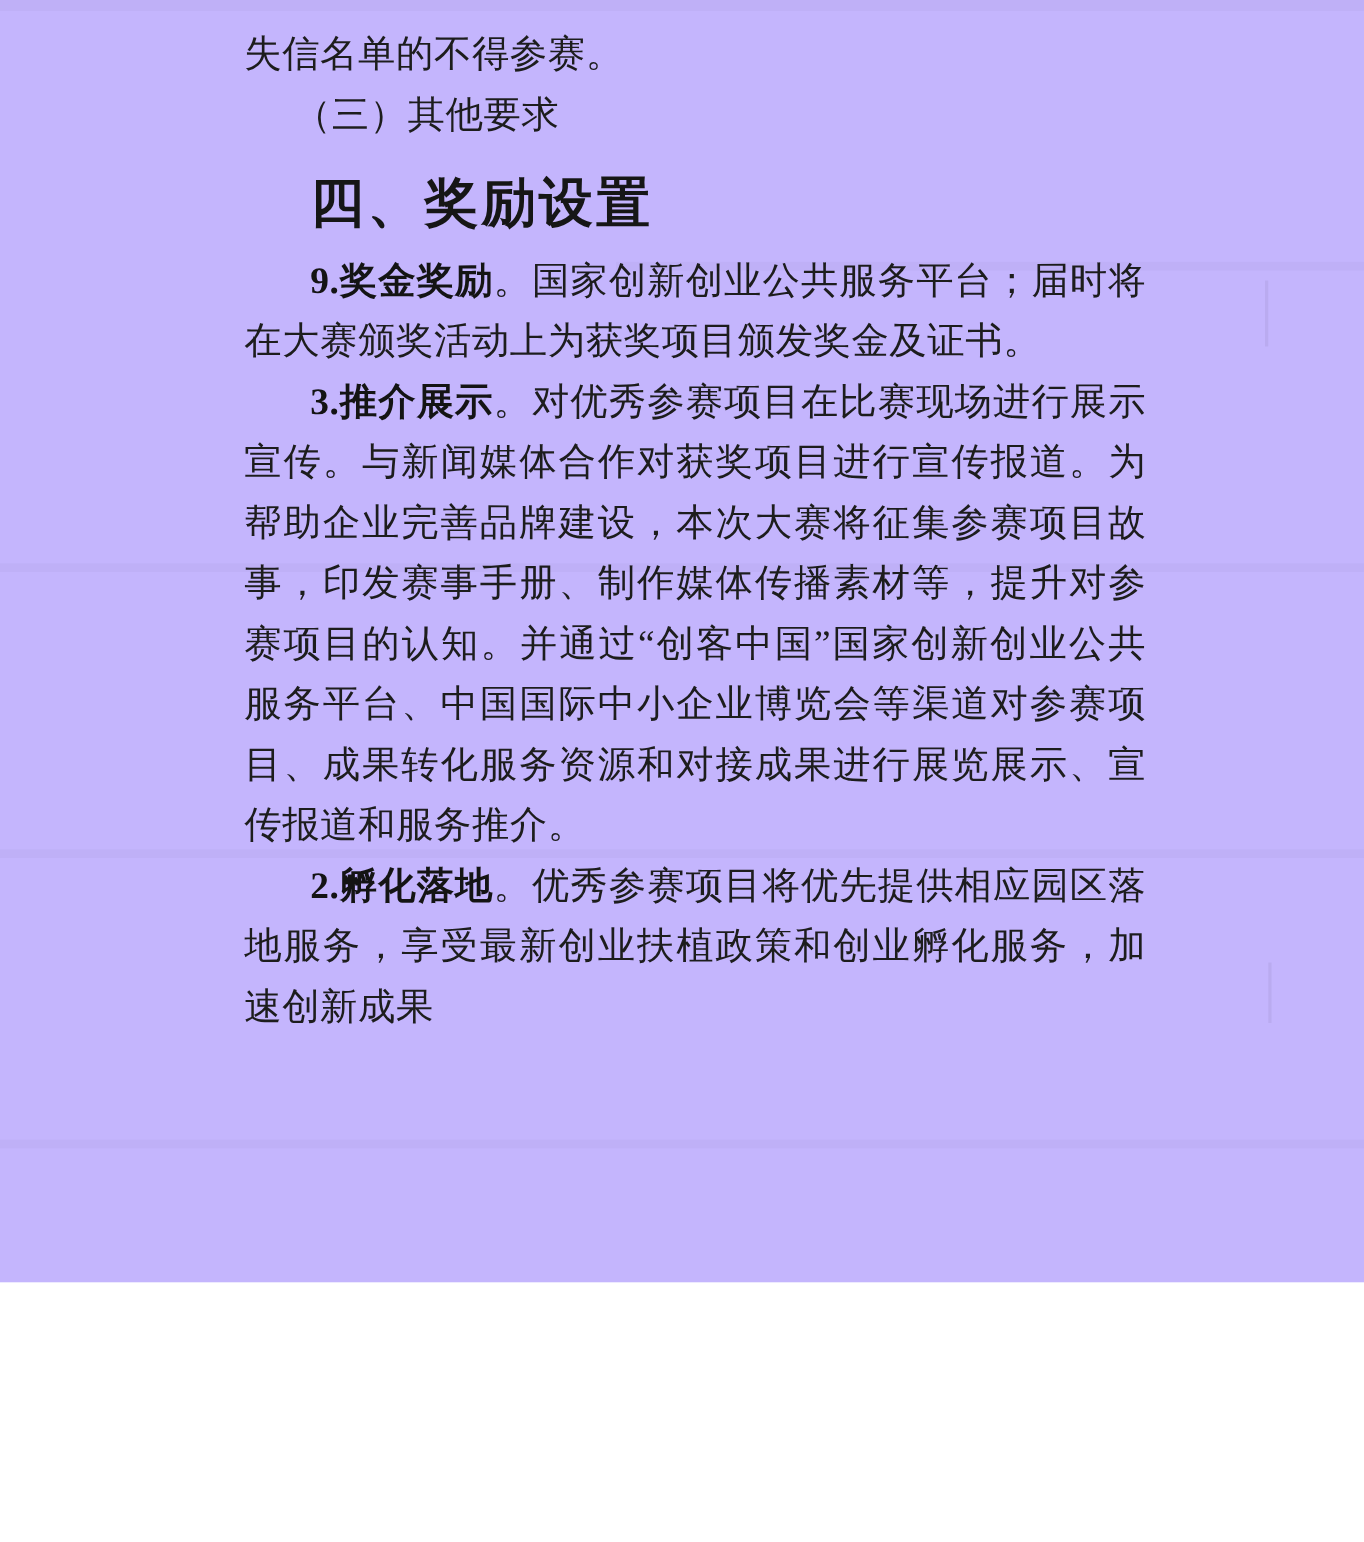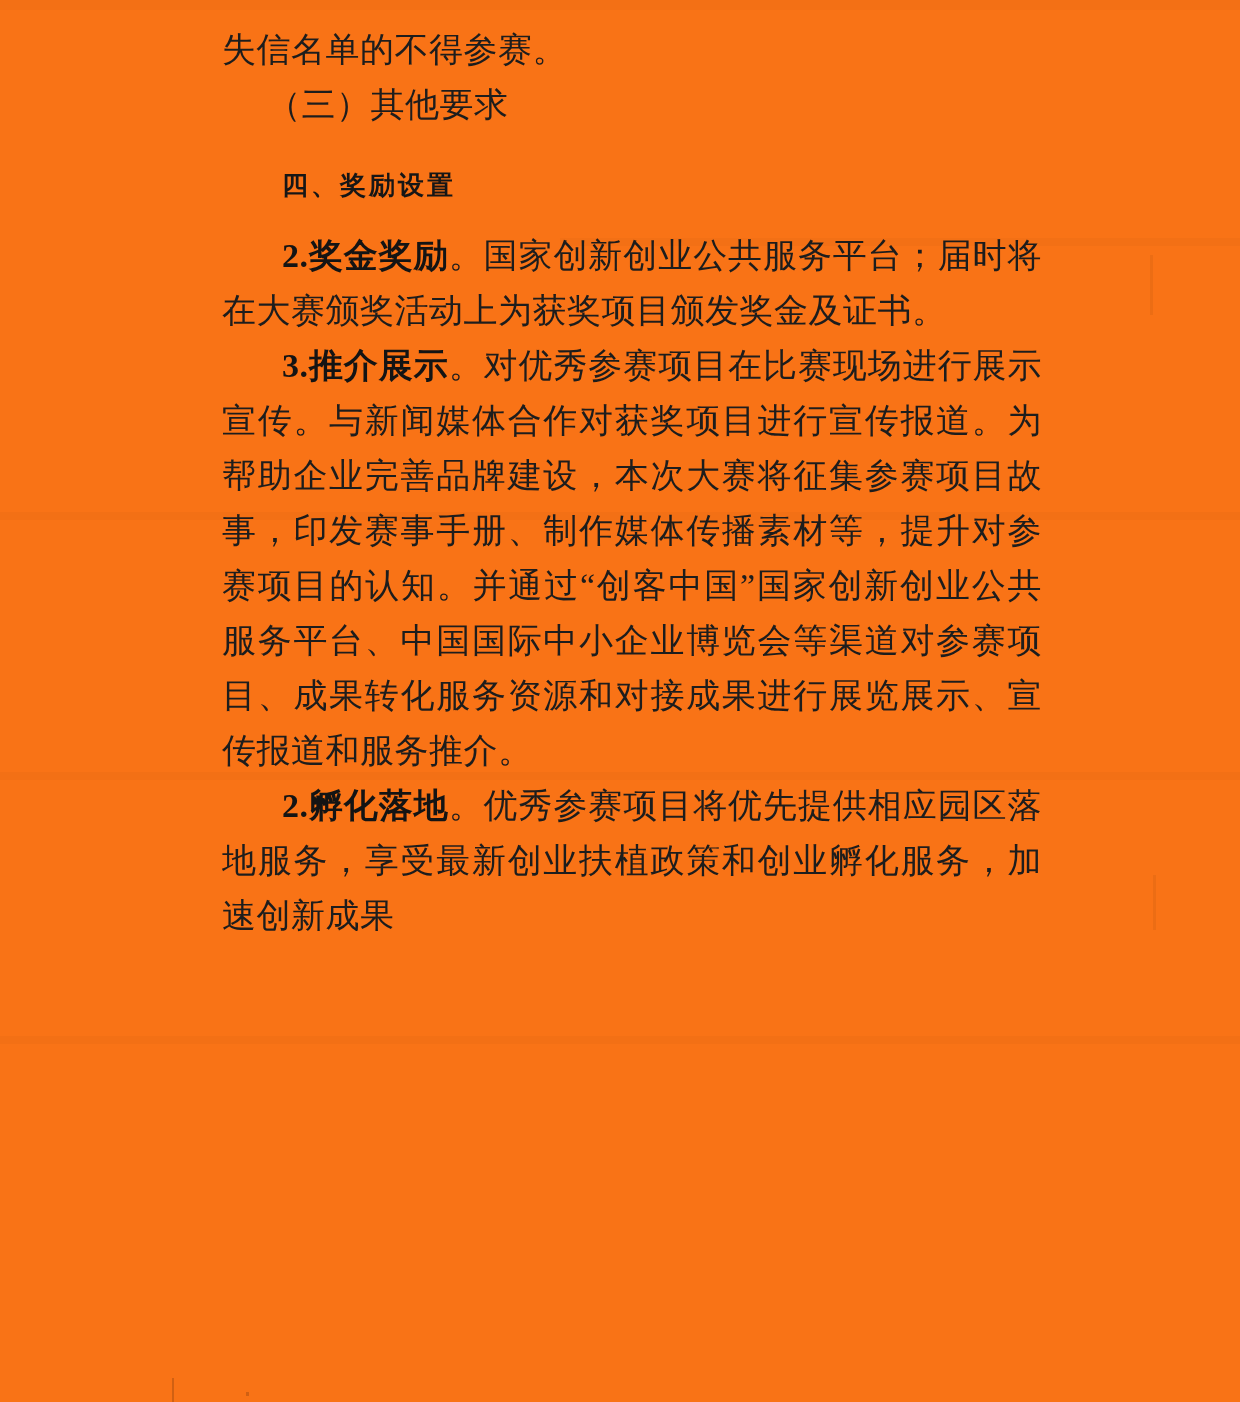--- a/index.html
+++ b/index.html
@@ -3,22 +3,22 @@
 <meta charset="utf-8">
 <style>
   html, body {
     margin: 0;
     padding: 0;
     background: #ffffff;
   }
   .page {
     position: relative;
     width: 1240px;
-    height: 1402px;
-    background: #f97316;
+    height: 1166px;
+    background: #c4b5fd;
     overflow: hidden;
     font-family: "Liberation Serif", "DejaVu Serif", serif;
     color: #1d1d1d;
   }
   .text-column {
     position: absolute;
     left: 222px;
     top: 22px;
     width: 820px;
     font-size: 34px;
@@ -34,21 +34,21 @@
     text-align-last: left;
     letter-spacing: 0.5px;
   }
   .no-indent { text-indent: 0; }
   .indent { text-indent: 60px; }
   .indent-paren { text-indent: 45px; }
   .section-heading {
     margin: 26px 0 16px 0 !important;
     text-indent: 60px;
     font-weight: 700;
-    font-size: 26px;
+    font-size: 49px;
     line-height: 54px;
     letter-spacing: 3px;
     font-family: "Liberation Sans", "DejaVu Sans", sans-serif;
     color: #161616;
   }
   .lead {
     font-weight: 700;
     color: #141414;
   }
   
@@ -67,21 +67,21 @@
 
   <div class="text-column">
 
     <p class="body-par no-indent">失信名单的不得参赛。</p>
 
     <p class="body-par indent-paren">（三）其他要求</p>
 
 
     <p class="section-heading">四、奖励设置</p>
 
-    <p class="body-par indent"><span class="lead">2.奖金奖励</span><span>。国家创新创业公共服务平台；届时将在大赛颁奖活动上为获奖项目颁发奖金及证书。</span></p>
+    <p class="body-par indent"><span class="lead">9.奖金奖励</span><span>。国家创新创业公共服务平台；届时将在大赛颁奖活动上为获奖项目颁发奖金及证书。</span></p>
 
     <p class="body-par indent"><span class="lead">3.推介展示</span><span>。对优秀参赛项目在比赛现场进行展示宣传。与新闻媒体合作对获奖项目进行宣传报道。为帮助企业完善品牌建设，本次大赛将征集参赛项目故事，印发赛事手册、制作媒体传播素材等，提升对参赛项目的认知。并通过“创客中国”国家创新创业公共服务平台、中国国际中小企业博览会等渠道对参赛项目、成果转化服务资源和对接成果进行展览展示、宣传报道和服务推介。</span></p>
 
 
     <p class="body-par indent"><span class="lead">2.孵化落地</span><span>。优秀参赛项目将优先提供相应园区落地服务，享受最新创业扶植政策和创业孵化服务，加速创新成果</span></p>
 
   </div>
 
   <div class="artifact band" style="left:0; top:168; width:1240px; height:10px;"></div>
   <div class="artifact band" style="left:560px; top:238px; width:680px; height:8px;"></div>

